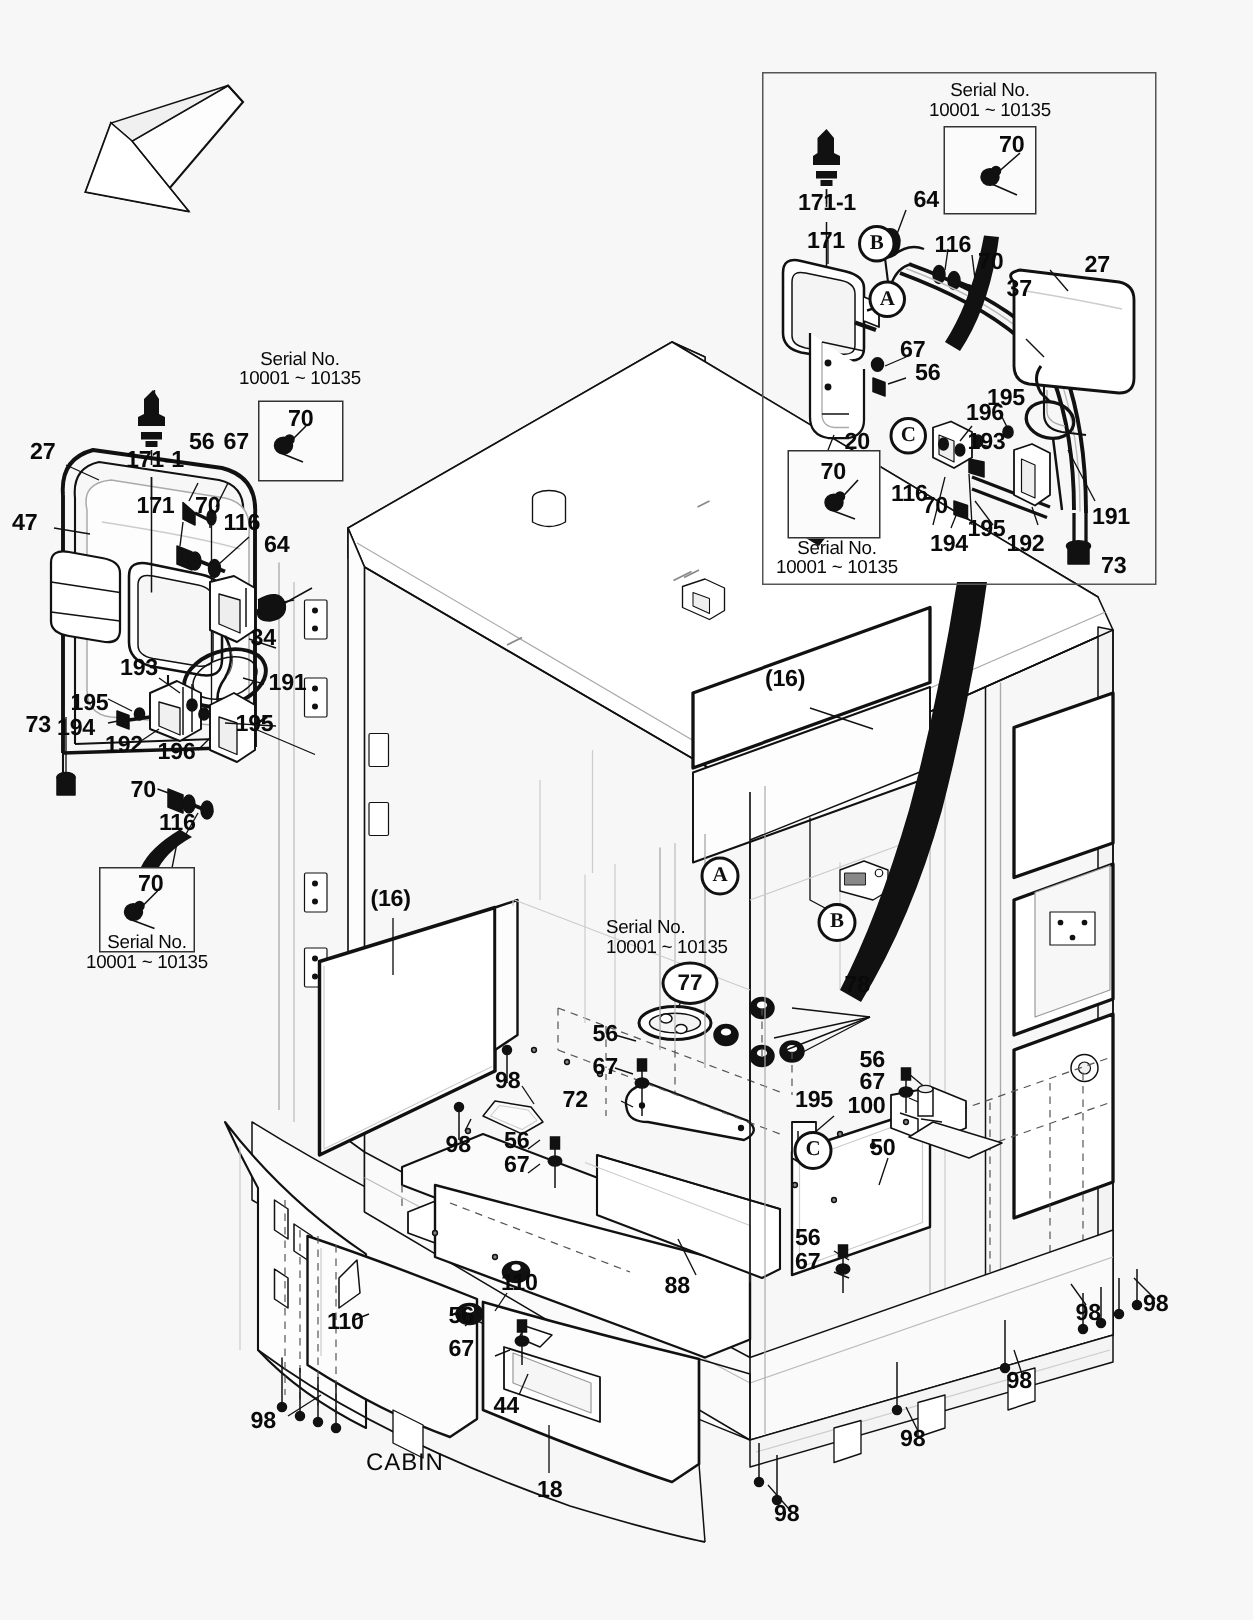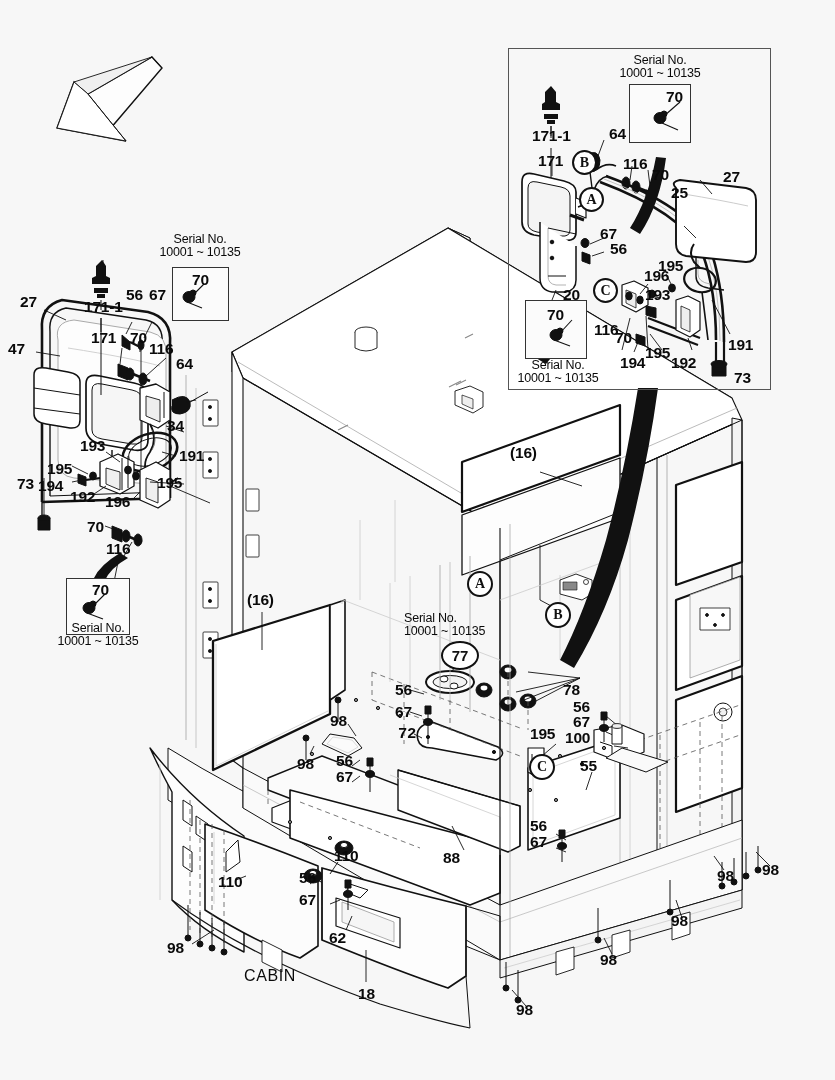--- a/index.html
+++ b/index.html
@@ -678,21 +678,21 @@
 <div class="lbl lbl-serial" style="left:604px;top:54px;width:112px;">
   <span>Serial No.</span><br>
   <span>10001 ~ 10135</span>
 </div>
 <div class="lbl lbl-num" style="left:666px;top:89px;">70</div>
 <div class="lbl lbl-num" style="left:532px;top:128px;">171-1</div>
 <div class="lbl lbl-num" style="left:538px;top:153px;">171</div>
 <div class="lbl lbl-num" style="left:609px;top:126px;">64</div>
 <div class="lbl lbl-num" style="left:623px;top:156px;">116</div>
 <div class="lbl lbl-num" style="left:652px;top:167px;">70</div>
-<div class="lbl lbl-num" style="left:671px;top:185px;">25</div>
+<div class="lbl lbl-num" style="left:671px;top:185px;">37</div>
 <div class="lbl lbl-num" style="left:723px;top:169px;">27</div>
 <div class="lbl lbl-num" style="left:600px;top:226px;">67</div>
 <div class="lbl lbl-num" style="left:610px;top:241px;">56</div>
 <div class="lbl lbl-num" style="left:563px;top:287px;">20</div>
 <div class="lbl lbl-num" style="left:658px;top:258px;">195</div>
 <div class="lbl lbl-num" style="left:644px;top:268px;">196</div>
 <div class="lbl lbl-num" style="left:645px;top:287px;">193</div>
 <div class="lbl lbl-num" style="left:594px;top:322px;">116</div>
 <div class="lbl lbl-num" style="left:615px;top:330px;">70</div>
 <div class="lbl lbl-num" style="left:620px;top:355px;">194</div>
@@ -705,41 +705,41 @@
   <span>Serial No.</span><br>
   <span>10001 ~ 10135</span>
 </div>
 
 <div class="lbl lbl-num" style="left:510px;top:445px;">(16)</div>
 <div class="lbl lbl-num" style="left:247px;top:592px;">(16)</div>
 <div class="lbl lbl-serial" style="left:404px;top:612px;width:116px;text-align:left;">
   <span>Serial No.</span><br>
   <span>10001 ~ 10135</span>
 </div>
-<div class="lbl lbl-num" style="left:563px;top:682px;">78</div>
+<div class="lbl lbl-num" style="left:563px;top:649px;">78</div>
 <div class="lbl lbl-num" style="left:395px;top:682px;">56</div>
 <div class="lbl lbl-num" style="left:395px;top:704px;">67</div>
-<div class="lbl lbl-num" style="left:398px;top:726px;font-family:Liberation Mono, monospace;">72</div>
+<div class="lbl lbl-num" style="left:375px;top:726px;">72</div>
 <div class="lbl lbl-num" style="left:330px;top:713px;">98</div>
 <div class="lbl lbl-num" style="left:297px;top:756px;">98</div>
 <div class="lbl lbl-num" style="left:336px;top:753px;">56</div>
 <div class="lbl lbl-num" style="left:336px;top:769px;">67</div>
 <div class="lbl lbl-num" style="left:530px;top:726px;">195</div>
 <div class="lbl lbl-num" style="left:573px;top:699px;">56</div>
 <div class="lbl lbl-num" style="left:573px;top:714px;">67</div>
 <div class="lbl lbl-num" style="left:565px;top:730px;">100</div>
-<div class="lbl lbl-num" style="left:580px;top:758px;">55</div>
+<div class="lbl lbl-num" style="left:580px;top:758px;">50</div>
 <div class="lbl lbl-num" style="left:443px;top:850px;">88</div>
 <div class="lbl lbl-num" style="left:530px;top:818px;">56</div>
 <div class="lbl lbl-num" style="left:530px;top:834px;">67</div>
 <div class="lbl lbl-num" style="left:334px;top:848px;">110</div>
 <div class="lbl lbl-num" style="left:218px;top:874px;">110</div>
 <div class="lbl lbl-num" style="left:299px;top:870px;">56</div>
 <div class="lbl lbl-num" style="left:299px;top:892px;">67</div>
-<div class="lbl lbl-num" style="left:329px;top:930px;">62</div>
+<div class="lbl lbl-num" style="left:329px;top:930px;">44</div>
 <div class="lbl lbl-num" style="left:167px;top:940px;">98</div>
 <div class="lbl lbl-num" style="left:600px;top:952px;">98</div>
 <div class="lbl lbl-num" style="left:671px;top:913px;">98</div>
 <div class="lbl lbl-num" style="left:762px;top:862px;">98</div>
 <div class="lbl lbl-num" style="left:717px;top:868px;">98</div>
 <div class="lbl lbl-num" style="left:516px;top:1002px;">98</div>
 <div class="lbl lbl-num" style="left:358px;top:986px;">18</div>
 <div class="lbl lbl-cabin" style="left:244px;top:968px;">CABIN</div>
 
 </div>

